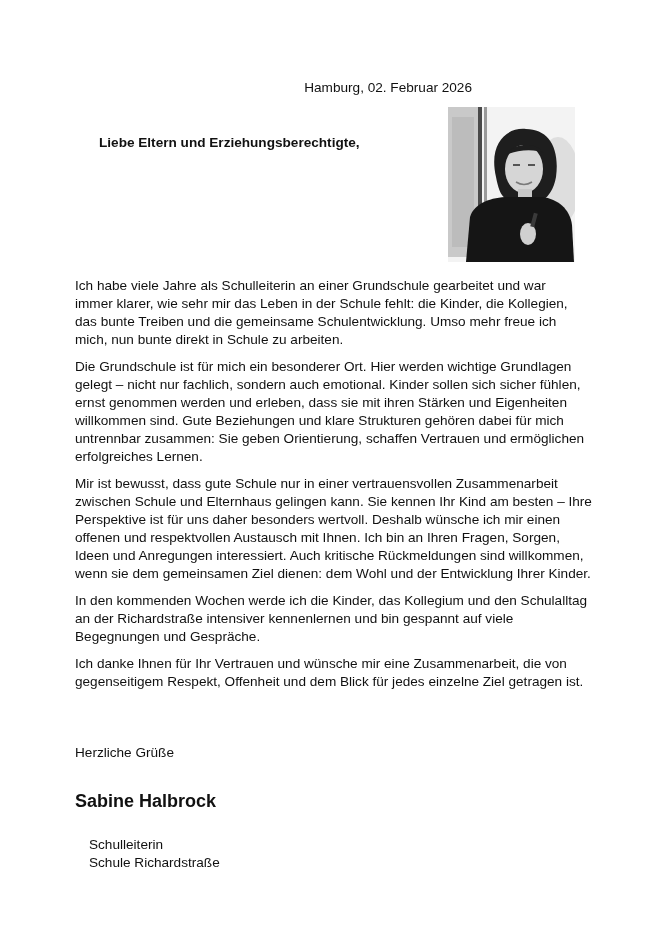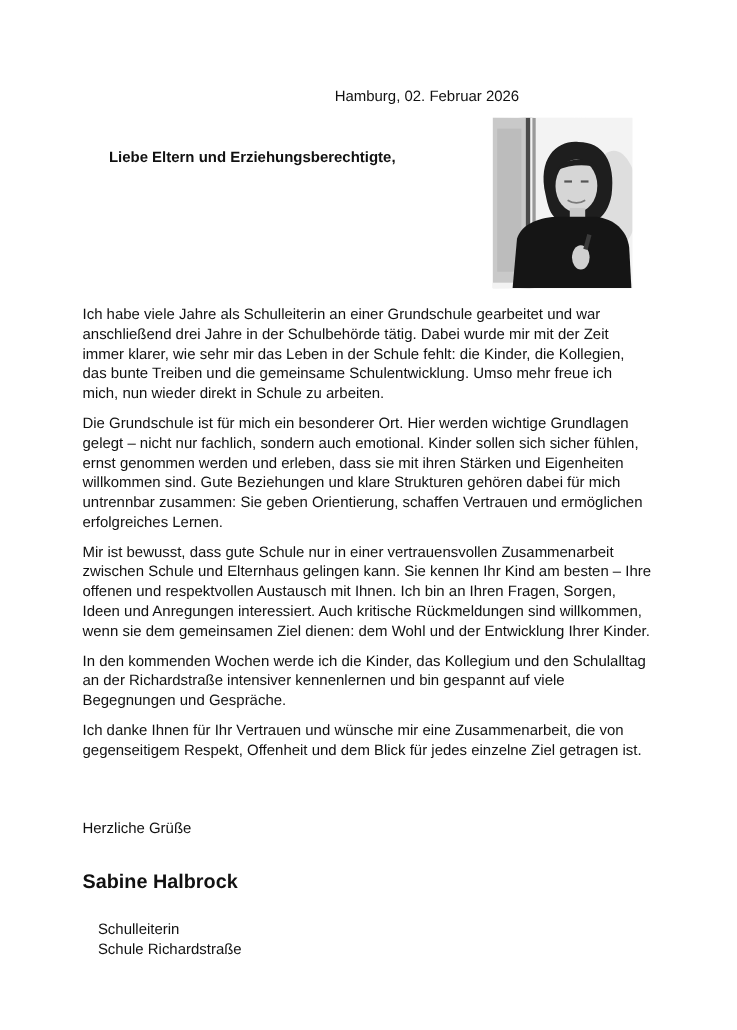--- a/index.html
+++ b/index.html
@@ -55,36 +55,36 @@
 
       <ellipse cx="80" cy="127" rx="8" ry="11" fill="#d0d0d0"></ellipse>
       <rect x="84" y="106" width="4" height="14" fill="#3a3a3a" transform="rotate(15 86 113)"></rect>
     </svg>
   </div>
 
 
   <div class="body">
     <p>
       <span class="line">Ich habe viele Jahre als Schulleiterin an einer Grundschule gearbeitet und war</span>
-      <span class="line">anschließend drei Jahre in der Schulbehörde tätig. Dabei wurde mir mit der Zeit</span>
       <span class="line">immer klarer, wie sehr mir das Leben in der Schule fehlt: die Kinder, die Kollegien,</span>
       <span class="line">das bunte Treiben und die gemeinsame Schulentwicklung. Umso mehr freue ich</span>
-      <span class="line">mich, nun wieder direkt in Schule zu arbeiten.</span>
+      <span class="line">mich, nun bunte direkt in Schule zu arbeiten.</span>
     </p>
     <p>
       <span class="line">Die Grundschule ist für mich ein besonderer Ort. Hier werden wichtige Grundlagen</span>
       <span class="line">gelegt – nicht nur fachlich, sondern auch emotional. Kinder sollen sich sicher fühlen,</span>
       <span class="line">ernst genommen werden und erleben, dass sie mit ihren Stärken und Eigenheiten</span>
       <span class="line">willkommen sind. Gute Beziehungen und klare Strukturen gehören dabei für mich</span>
       <span class="line">untrennbar zusammen: Sie geben Orientierung, schaffen Vertrauen und ermöglichen</span>
       <span class="line">erfolgreiches Lernen.</span>
     </p>
     <p>
       <span class="line">Mir ist bewusst, dass gute Schule nur in einer vertrauensvollen Zusammenarbeit</span>
       <span class="line">zwischen Schule und Elternhaus gelingen kann. Sie kennen Ihr Kind am besten – Ihre</span>
+      <span class="line">Perspektive ist für uns daher besonders wertvoll. Deshalb wünsche ich mir einen</span>
       <span class="line">offenen und respektvollen Austausch mit Ihnen. Ich bin an Ihren Fragen, Sorgen,</span>
       <span class="line">Ideen und Anregungen interessiert. Auch kritische Rückmeldungen sind willkommen,</span>
       <span class="line">wenn sie dem gemeinsamen Ziel dienen: dem Wohl und der Entwicklung Ihrer Kinder.</span>
     </p>
     <p>
       <span class="line">In den kommenden Wochen werde ich die Kinder, das Kollegium und den Schulalltag</span>
       <span class="line">an der Richardstraße intensiver kennenlernen und bin gespannt auf viele</span>
       <span class="line">Begegnungen und Gespräche.</span>
     </p>
     <p>

